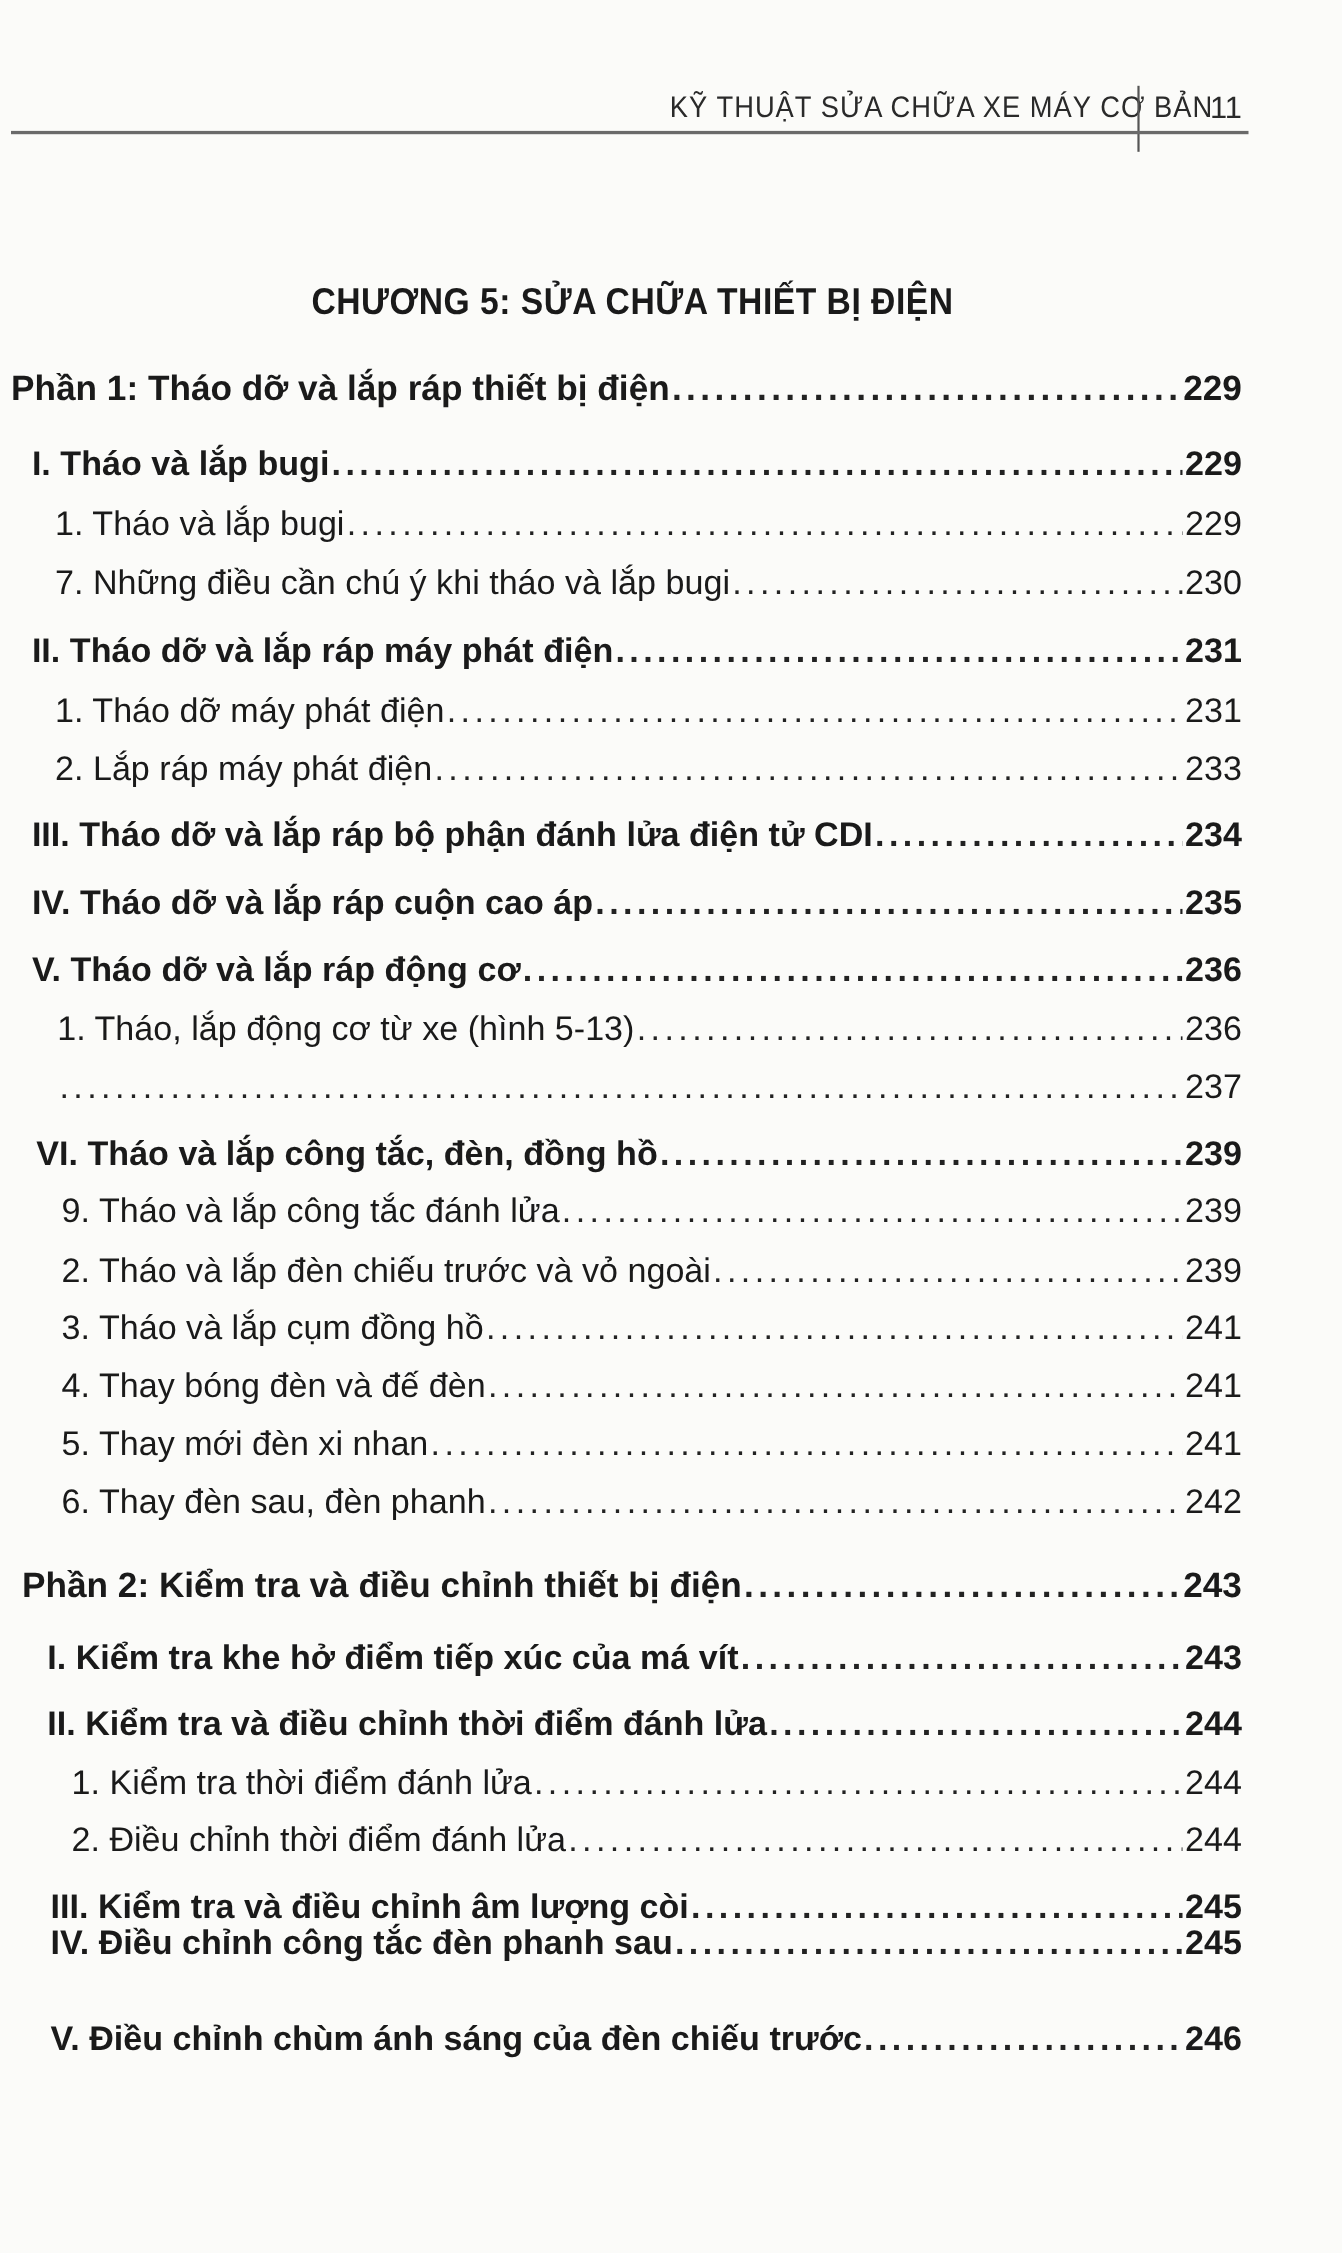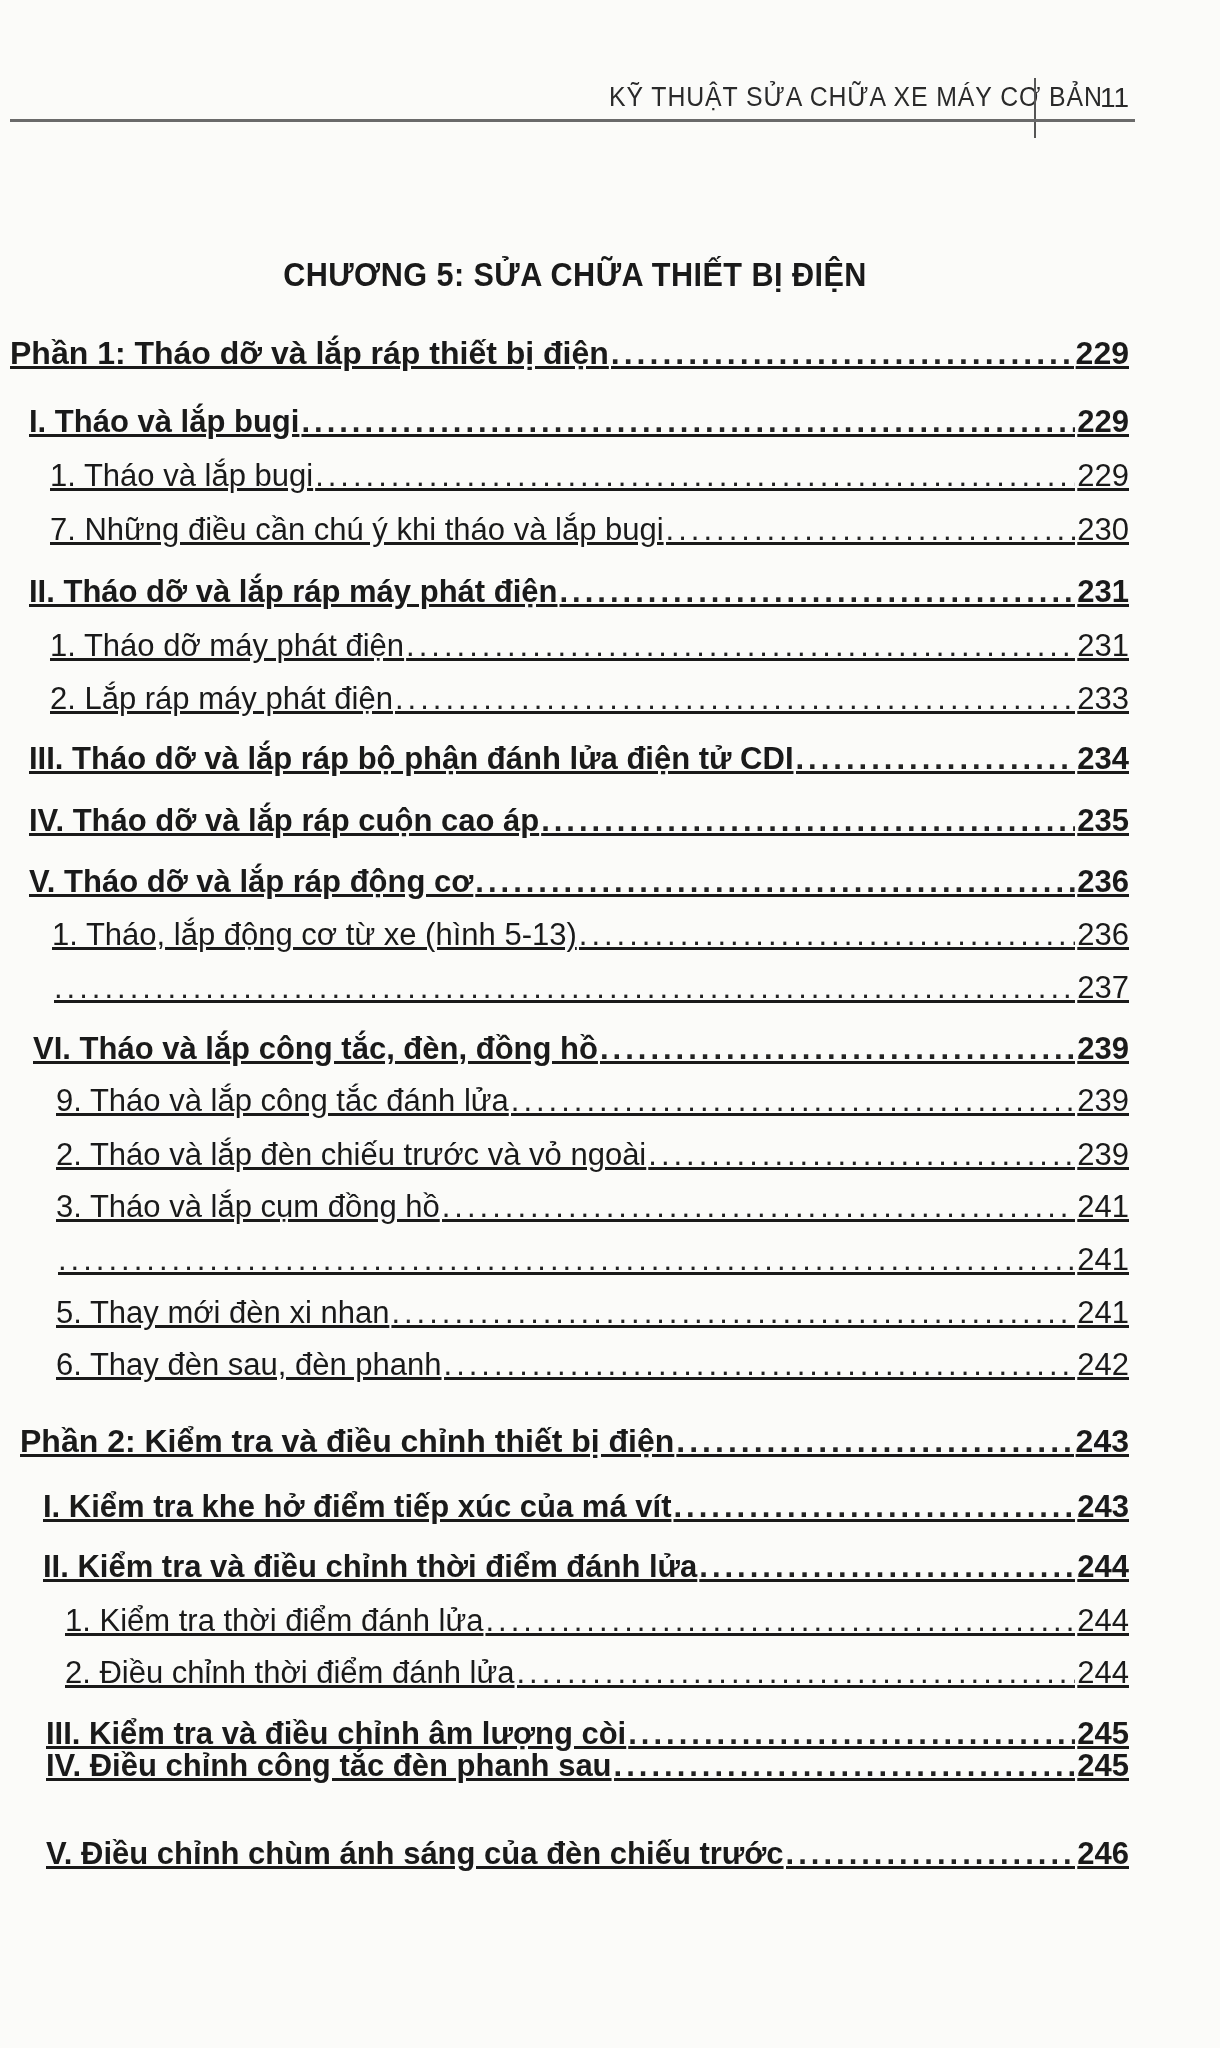--- a/index.html
+++ b/index.html
@@ -4,21 +4,21 @@
 <style>
   html, body { margin:0; padding:0; }
   body { width:1220px; height:2048px; background:#fbfbf9; position:relative; overflow:hidden;
          font-family:"Liberation Sans", "DejaVu Sans", sans-serif; color:#1a1a1a; }
   .running-head { position:absolute; left:0; top:78px; width:1213px; height:60px; }
   .rh-title { position:absolute; right:110px; top:4px; font-size:27px; letter-spacing:1px; color:#2a2a2a; white-space:nowrap; transform:scaleX(0.92); transform-origin:right; }
   .rh-page { position:absolute; left:1100px; top:4px; font-size:28px; color:#2a2a2a; }
   .rh-rule { position:absolute; left:10px; top:41px; width:1125px; height:3px; background:#6a6a6a; }
   .rh-vbar { position:absolute; left:1034px; top:0; width:2px; height:60px; background:#555; }
   .chapter { position:absolute; left:0; width:1150px; top:255px; text-align:center; font-weight:bold; font-size:34px; letter-spacing:0.5px; transform:scaleX(0.9); }
-  .row { position:absolute; right:91px; height:40px; display:flex; align-items:flex-end; font-size:31px; white-space:nowrap;text-decoration:underline; }
+  .row { position:absolute; right:91px; height:40px; display:flex; align-items:flex-end; font-size:31px; white-space:nowrap; }
   .row .lbl { flex:0 0 auto; transform-origin:left; }
   .row .dots { flex:1 1 auto; overflow:hidden; margin:0 2px; letter-spacing:4px; color:#222; }
   .row .dots::before { content:"........................................................................................................................................"; }
   .row .pg { flex:0 0 auto;text-align:right; }
   .bold { font-weight:bold; }
   .part { font-size:32px; }
 </style>
 </head>
 <body>
 
@@ -104,20 +104,21 @@
     <span class="lbl">2. Tháo và lắp đèn chiếu trước và vỏ ngoài</span>
     <span class="dots"></span>
     <span class="pg">239</span>
   </div>
 <div class="row" style="left:56px;top:1185px">
     <span class="lbl">3. Tháo và lắp cụm đồng hồ</span>
     <span class="dots"></span>
     <span class="pg">241</span>
   </div>
 <div class="row" style="left:56px;top:1238px">
+    <span class="lbl">4. Thay bóng đèn và đế đèn</span>
     <span class="dots"></span>
     <span class="pg">241</span>
   </div>
 <div class="row" style="left:56px;top:1291px">
     <span class="lbl">5. Thay mới đèn xi nhan</span>
     <span class="dots"></span>
     <span class="pg">241</span>
   </div>
 <div class="row" style="left:56px;top:1343px">
     <span class="lbl">6. Thay đèn sau, đèn phanh</span>

